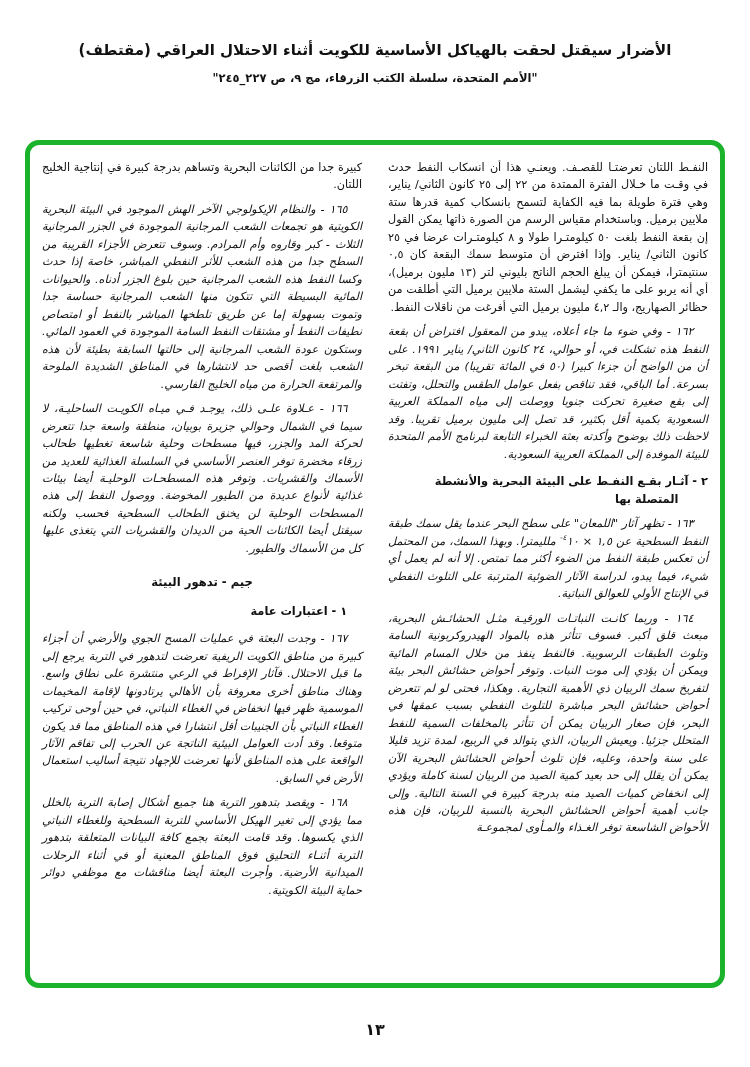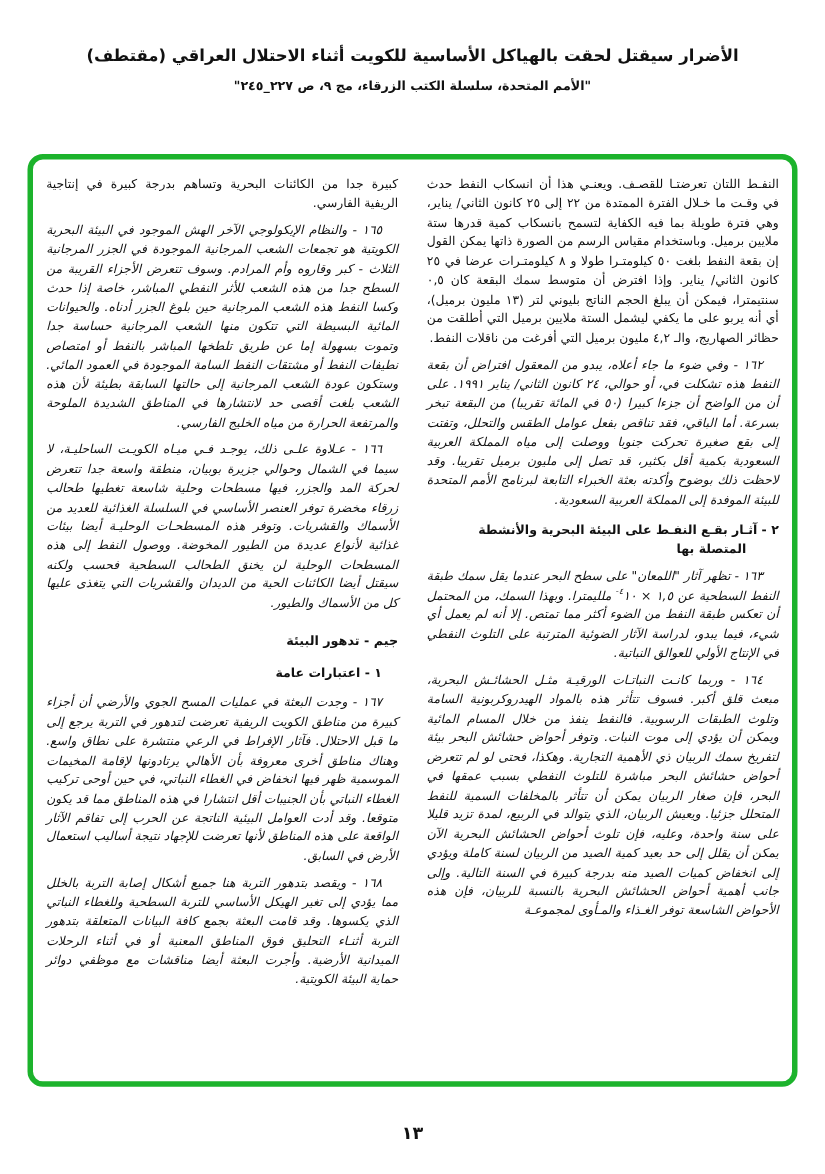--- a/index.html
+++ b/index.html
@@ -24,21 +24,21 @@
   .col { flex:1 1 0; min-width:0; font-size:11.2px; line-height:1.56; text-align:justify; }
 
   .col p { margin:0 0 7px 0; }
   p.para-cont { text-indent:0; }
   p.para-num  { text-indent:1.3em;font-style:italic; }
 
   .sect-heading {
     font-weight:bold; font-size:11.4px; margin:9px 0 7px 0;
     padding-right:2.6em; text-indent:-2.6em; text-align:right; line-height:1.6;
   }
-  .center-heading { font-weight:bold; font-size:11.6px; text-align:right; margin:16px 0 12px 0; }
+  .center-heading { font-weight:bold; font-size:11.6px; text-align:center; margin:16px 0 12px 0; }
   .sub-heading { font-weight:bold; font-size:11.4px; text-indent:1.3em; margin:10px 0 9px 0; text-align:right; }
 
   sup.exp { font-size:7.5px; line-height:0; }
 
   
   .page-footer { position:absolute; bottom:28px; left:0; width:100%; text-align:center; }
   .page-number { font-size:16px; font-weight:bold; display:inline-block; }
 </style>
 </head>
 <body>
@@ -55,21 +55,21 @@
 
       <section class="col">
         <p class="para-cont">النفـط اللتان تعرضتـا للقصـف. ويعنـي هذا أن انسكاب النفط حدث في وقـت ما خـلال الفترة الممتدة من ٢٢ إلى ٢٥ كانون الثاني/ يناير، وهي فترة طويلة بما فيه الكفاية لتسمح بانسكاب كمية قدرها ستة ملايين برميل. وباستخدام مقياس الرسم من الصورة ذاتها يمكن القول إن بقعة النفط بلغت ٥٠ كيلومتـرا طولا و ٨ كيلومتـرات عرضا في ٢٥ كانون الثاني/ يناير. وإذا افترض أن متوسط سمك البقعة كان ٠,٥ سنتيمترا، فيمكن أن يبلغ الحجم الناتج بليوني لتر (١٣ مليون برميل)، أي أنه يربو على ما يكفي ليشمل الستة ملايين برميل التي أطلقت من حظائر الصهاريج، والـ ٤,٢ مليون برميل التي أفرغت من ناقلات النفط.</p>
         <p class="para-num">١٦٢ - وفي ضوء ما جاء أعلاه، يبدو من المعقول افتراض أن بقعة النفط هذه تشكلت في، أو حوالي، ٢٤ كانون الثاني/ يناير ١٩٩١. على أن من الواضح أن جزءا كبيرا (٥٠ في المائة تقريبا) من البقعة تبخر بسرعة. أما الباقي، فقد تناقص بفعل عوامل الطقس والتحلل، وتفتت إلى بقع صغيرة تحركت جنوبا ووصلت إلى مياه المملكة العربية السعودية بكمية أقل بكثير، قد تصل إلى مليون برميل تقريبا. وقد لاحظت ذلك بوضوح وأكدته بعثة الخبراء التابعة لبرنامج الأمم المتحدة للبيئة الموفدة إلى المملكة العربية السعودية.</p>
         <h3 class="sect-heading">٢ - آثـار بقـع النفـط على البيئة البحرية والأنشطة المتصلة بها</h3>
         <p class="para-num"><span>١٦٣ - تظهر آثار "اللمعان" على سطح البحر عندما يقل سمك طبقة النفط السطحية عن ١,٥ × ١٠</span><sup class="exp" dir="ltr">-٤</sup><span> ملليمترا. وبهذا السمك، من المحتمل أن تعكس طبقة النفط من الضوء أكثر مما تمتص. إلا أنه لم يعمل أي شيء، فيما يبدو، لدراسة الآثار الضوئية المترتبة على التلوث النفطي في الإنتاج الأولي للعوالق النباتية.</span></p>
         <p class="para-num">١٦٤ - وربما كانـت النباتـات الورقيـة مثـل الحشائـش البحرية، مبعث قلق أكبر. فسوف تتأثر هذه بالمواد الهيدروكربونية السامة وتلوث الطبقات الرسوبية. فالنفط ينفذ من خلال المسام المائية ويمكن أن يؤدي إلى موت النبات. وتوفر أحواض حشائش البحر بيئة لتفريخ سمك الربيان ذي الأهمية التجارية. وهكذا، فحتى لو لم تتعرض أحواض حشائش البحر مباشرة للتلوث النفطي بسبب عمقها في البحر، فإن صغار الربيان يمكن أن تتأثر بالمخلفات السمية للنفط المتحلل جزئيا. ويعيش الربيان، الذي يتوالد في الربيع، لمدة تزيد قليلا على سنة واحدة، وعليه، فإن تلوث أحواض الحشائش البحرية الآن يمكن أن يقلل إلى حد بعيد كمية الصيد من الربيان لسنة كاملة ويؤدي إلى انخفاض كميات الصيد منه بدرجة كبيرة في السنة التالية. وإلى جانب أهمية أحواض الحشائش البحرية بالنسبة للربيان، فإن هذه الأحواض الشاسعة توفر الغـذاء والمـأوى لمجموعـة</p>
       </section>
 
       <section class="col">
-        <p class="para-cont">كبيرة جدا من الكائنات البحرية وتساهم بدرجة كبيرة في إنتاجية الريفية الفارسي.</p>
+        <p class="para-cont">كبيرة جدا من الكائنات البحرية وتساهم بدرجة كبيرة في إنتاجية الخليج اللتان.</p>
         <p class="para-num">١٦٥ - والنظام الإيكولوجي الآخر الهش الموجود في البيئة البحرية الكويتية هو تجمعات الشعب المرجانية الموجودة في الجزر المرجانية الثلاث - كبر وقاروه وأم المرادم. وسوف تتعرض الأجزاء القريبة من السطح جدا من هذه الشعب للأثر النفطي المباشر، خاصة إذا حدث وكسا النفط هذه الشعب المرجانية حين بلوغ الجزر أدناه. والحيوانات المائية البسيطة التي تتكون منها الشعب المرجانية حساسة جدا وتموت بسهولة إما عن طريق تلطخها المباشر بالنفط أو امتصاص نطيفات النفط أو مشتقات النفط السامة الموجودة في العمود المائي. وستكون عودة الشعب المرجانية إلى حالتها السابقة بطيئة لأن هذه الشعب بلغت أقصى حد لانتشارها في المناطق الشديدة الملوحة والمرتفعة الحرارة من مياه الخليج الفارسي.</p>
         <p class="para-num">١٦٦ - عـلاوة علـى ذلك، يوجـد فـي ميـاه الكويـت الساحليـة، لا سيما في الشمال وحوالي جزيرة بوبيان، منطقة واسعة جدا تتعرض لحركة المد والجزر، فيها مسطحات وحلية شاسعة تغطيها طحالب زرقاء مخضرة توفر العنصر الأساسي في السلسلة الغذائية للعديد من الأسماك والقشريات. وتوفر هذه المسطحـات الوحليـة أيضا بيئات غذائية لأنواع عديدة من الطيور المخوضة. ووصول النفط إلى هذه المسطحات الوحلية لن يخنق الطحالب السطحية فحسب ولكنه سيقتل أيضا الكائنات الحية من الديدان والقشريات التي يتغذى عليها كل من الأسماك والطيور.</p>
         <h3 class="center-heading">جيم - تدهور البيئة</h3>
         <h4 class="sub-heading">١ - اعتبارات عامة</h4>
         <p class="para-num">١٦٧ - وجدت البعثة في عمليات المسح الجوي والأرضي أن أجزاء كبيرة من مناطق الكويت الريفية تعرضت لتدهور في التربة يرجع إلى ما قبل الاحتلال. فآثار الإفراط في الرعي منتشرة على نطاق واسع. وهناك مناطق أخرى معروفة بأن الأهالي يرتادونها لإقامة المخيمات الموسمية ظهر فيها انخفاض في الغطاء النباتي، في حين أوحى تركيب الغطاء النباتي بأن الجنيبات أقل انتشارا في هذه المناطق مما قد يكون متوقعا. وقد أدت العوامل البيئية الناتجة عن الحرب إلى تفاقم الآثار الواقعة على هذه المناطق لأنها تعرضت للإجهاد نتيجة أساليب استعمال الأرض في السابق.</p>
         <p class="para-num">١٦٨ - ويقصد بتدهور التربة هنا جميع أشكال إصابة التربة بالخلل مما يؤدي إلى تغير الهيكل الأساسي للتربة السطحية وللغطاء النباتي الذي يكسوها. وقد قامت البعثة بجمع كافة البيانات المتعلقة بتدهور التربة أثنـاء التحليق فوق المناطق المعنية أو في أثناء الرحلات الميدانية الأرضية. وأجرت البعثة أيضا مناقشات مع موظفي دوائر حماية البيئة الكويتية.</p>
       </section>
 
     </div>
   </div>

